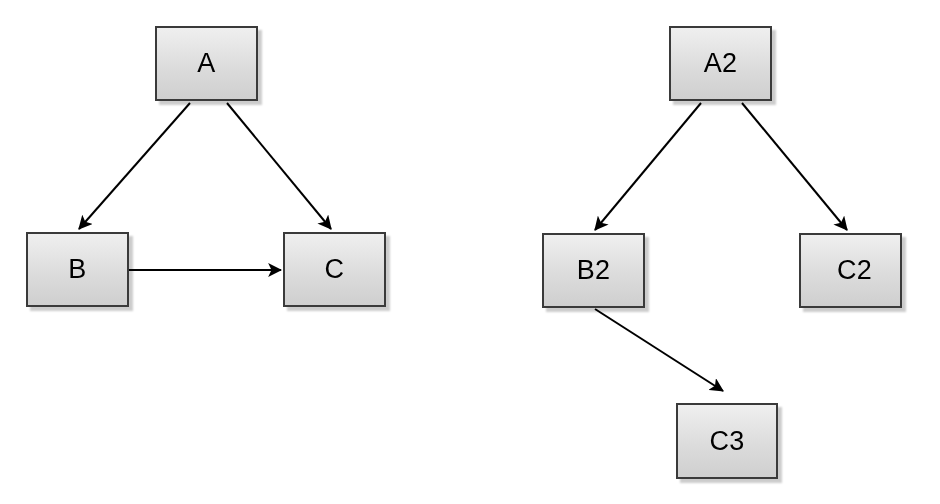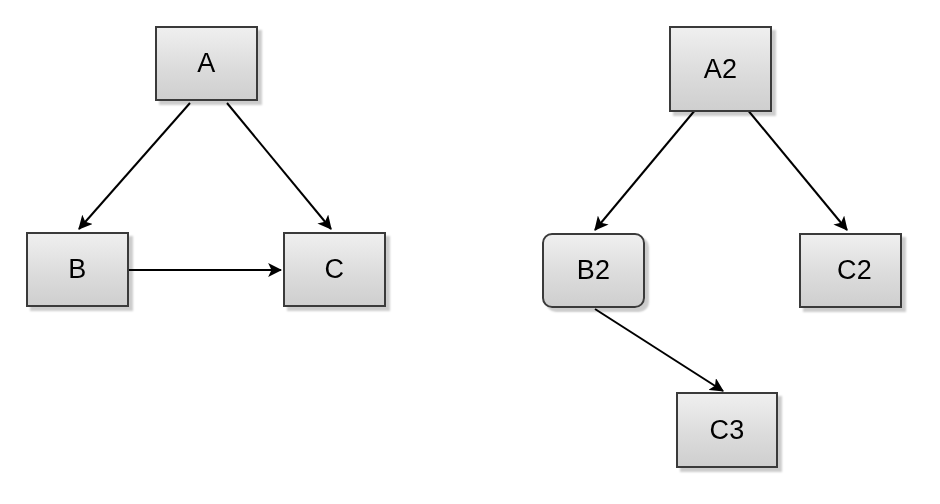--- a/index.html
+++ b/index.html
@@ -67,27 +67,27 @@
   <div id="nodes-group">
       <div class="node" style="left: 155px; top: 26px; width: 103px; height: 75px;">
         <span class="node-label">A</span>
       </div>
       <div class="node" style="left: 26px; top: 232px; width: 103px; height: 75px;">
         <span class="node-label">B</span>
       </div>
       <div class="node" style="left: 283px; top: 232px; width: 103px; height: 75px;">
         <span class="node-label">C</span>
       </div>
-      <div class="node" style="left: 669px; top: 26px; width: 103px; height: 86px;">
+      <div class="node" style="left: 669px; top: 26px; width: 103px; height: 75px;">
         <span class="node-label">A2</span>
       </div>
-      <div class="node" style="left: 542px; top: 233px; width: 103px; height: 75px; border-radius: 10px;">
+      <div class="node" style="left: 542px; top: 233px; width: 103px; height: 75px;">
         <span class="node-label">B2</span>
       </div>
       <div class="node" style="left: 799px; top: 233px; width: 103px; height: 75px; padding-left: 8px;">
         <span class="node-label">C2</span>
       </div>
-      <div class="node" style="left: 676px; top: 392px; width: 102px; height: 76px;">
+      <div class="node" style="left: 676px; top: 403px; width: 102px; height: 76px;">
         <span class="node-label">C3</span>
       </div>
     </div>
 
 </div>
 
 </body></html>

